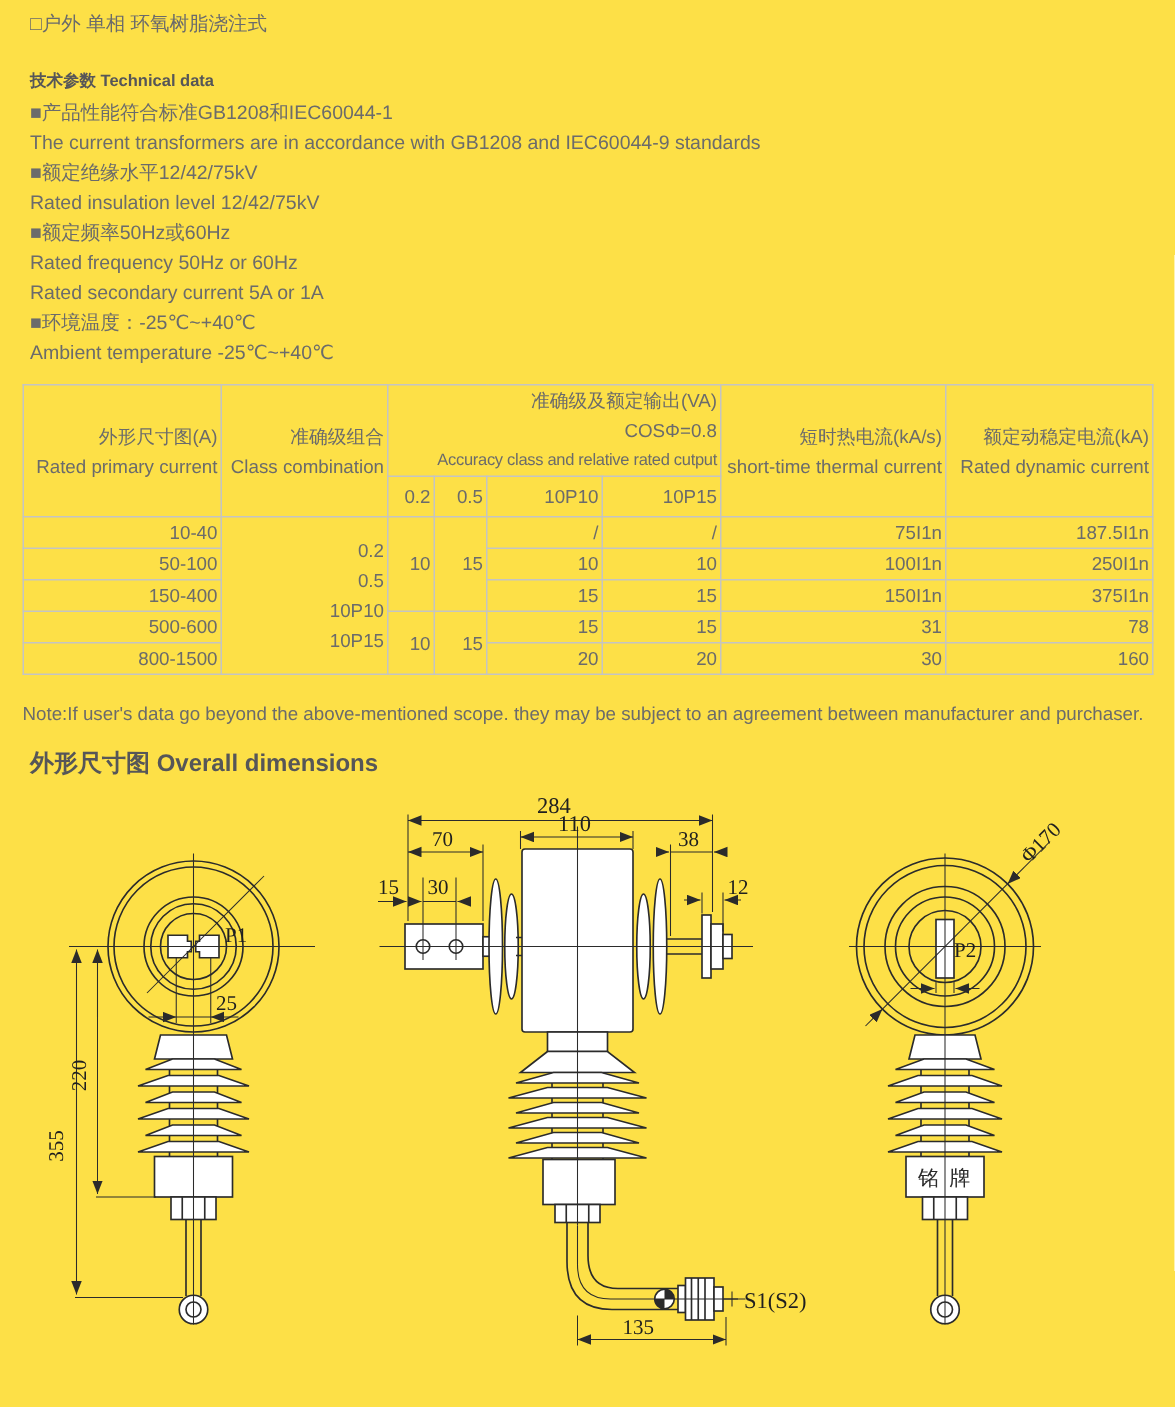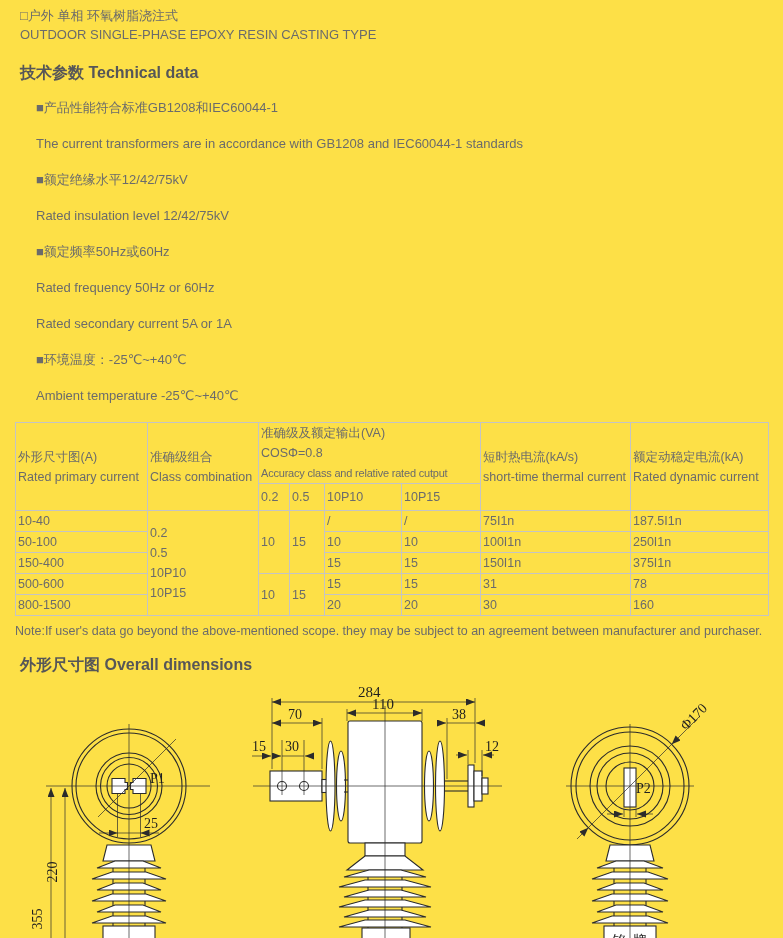--- a/index.html
+++ b/index.html
@@ -1,53 +1,52 @@
 <!DOCTYPE html>
 <html lang="zh"><head>
 <meta charset="utf-8">
 <style>
   html,body{margin:0;padding:0;background:#fff;}
   .page{position:relative;width:783px;height:938px;background:#fde047;overflow:hidden;
         font-family:"Liberation Sans","DejaVu Sans",sans-serif;color:#6b6b6b;}
   .content{padding:6px 20px 0 20px;}
   .ln{margin:0;font-size:13px;line-height:19px;color:#6b6b6b;}
-  .heading{margin:20px 0 2px 0;font-size:16px;line-height:18px;font-weight:bold;color:#565658;}
-  .spec{margin:16px;font-size:13px;line-height:20px;color:#6b6b6b;}
+  .heading{margin:20px 0 2px 0;font-size:11px;line-height:18px;font-weight:bold;color:#565658;}
+  .spec{margin:0;font-size:13px;line-height:20px;color:#6b6b6b;}
   table.tech{table-layout:fixed;border-collapse:collapse;width:753px;margin:11px 0 0 -5px;}
   table.tech th,table.tech td{border:1px solid #c4c4c4;font-weight:normal;color:#6b6b6b;
-        text-align:left;vertical-align:middle;padding:0 2px;font-size:12.5px;line-height:20px;}
+        text-align:right;vertical-align:middle;padding:0 2px;font-size:12.5px;line-height:20px;}
   table.tech .sub-row th{height:26px;}
   table.tech tbody tr{height:21px;}
   table.tech tbody td{line-height:20px;}
   .t-small{font-size:11px;white-space:nowrap;letter-spacing:-0.2px;}
   .note{margin:7px 0 0 -5px;font-size:12.5px;line-height:21px;color:#6b6b6b;}
-  .note.en{margin-top:5px;}
+  .note.en{margin-top:16px;}
   .dims-heading{margin:14px 0 0 0;font-size:16px;line-height:18px;font-weight:bold;color:#565658;}
   svg.dwg{display:block;margin-top:2px;}
   svg.dwg .shape{stroke:#2b2b2b;fill:none;stroke-width:1.1;}
   svg.dwg .wshape{stroke:#2b2b2b;fill:#ffffff;stroke-width:1.1;}
   svg.dwg .thin{stroke:#2b2b2b;fill:none;stroke-width:0.7;}
   svg.dwg .dim{fill:#1f1f1f;stroke:none;font-family:"Liberation Serif","DejaVu Serif",serif;font-size:14px;}
   svg.dwg .dimbig{font-size:15px;}
   svg.dwg .cjk{fill:#2b2b2b;stroke:none;font-family:"Liberation Sans","DejaVu Sans",sans-serif;font-size:14px;letter-spacing:7px;}
   svg.dwg .qfill{fill:#2b2b2b;stroke:none;}
 </style>
 </head>
 <body>
 
 <div class="page">
   <div class="content">
 
     <p class="ln">□户外 单相 环氧树脂浇注式</p>
-    <p class="ln">OUTDOOR SINGLE-PHASE EPOXY RESIN CASTING TYPE</p>
 
     <p class="heading">技术参数 Technical data</p>
 
     <p class="spec">■产品性能符合标准GB1208和IEC60044-1</p>
-    <p class="spec">The current transformers are in accordance with GB1208 and IEC60044-1 standards</p>
+    <p class="spec">The current transformers are in accordance with GB1208 and IEC60044-9 standards</p>
     <p class="spec">■额定绝缘水平12/42/75kV</p>
     <p class="spec">Rated insulation level 12/42/75kV</p>
     <p class="spec">■额定频率50Hz或60Hz</p>
     <p class="spec">Rated frequency 50Hz or 60Hz</p>
     <p class="spec">Rated secondary current 5A or 1A</p>
     <p class="spec">■环境温度：-25℃~+40℃</p>
     <p class="spec">Ambient temperature -25℃~+40℃</p>
 
     <table class="tech">
       <colgroup>

